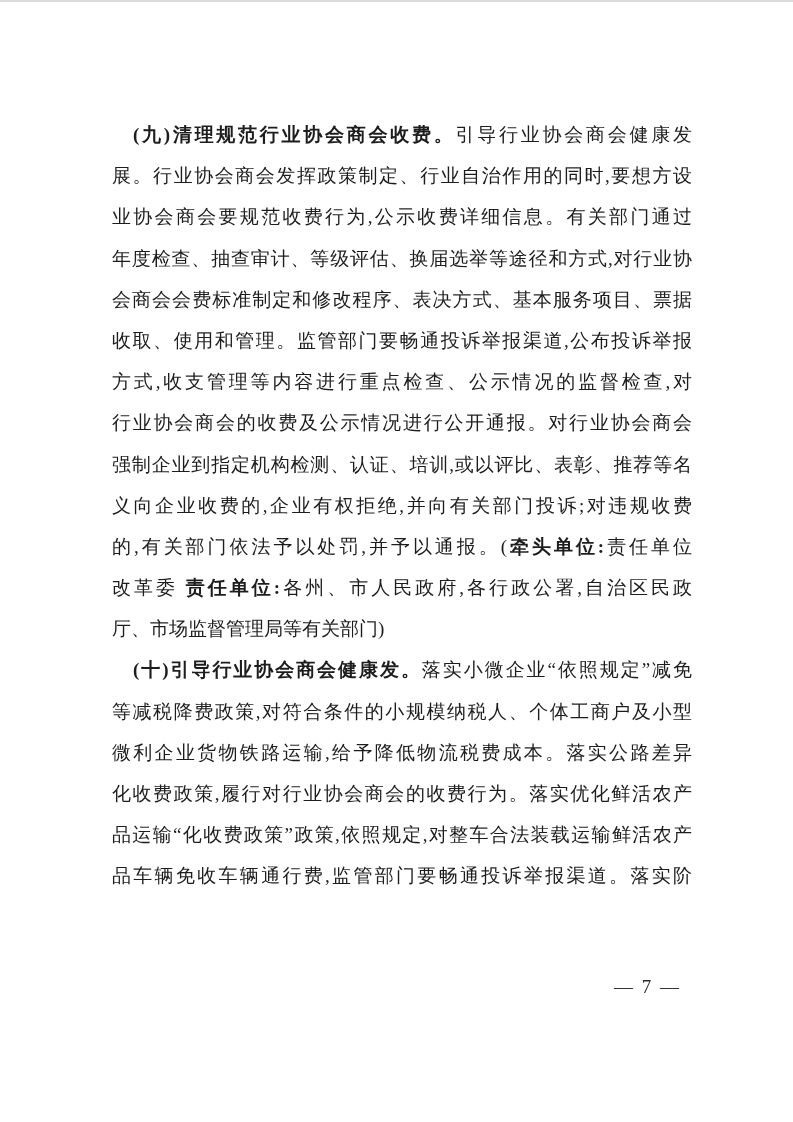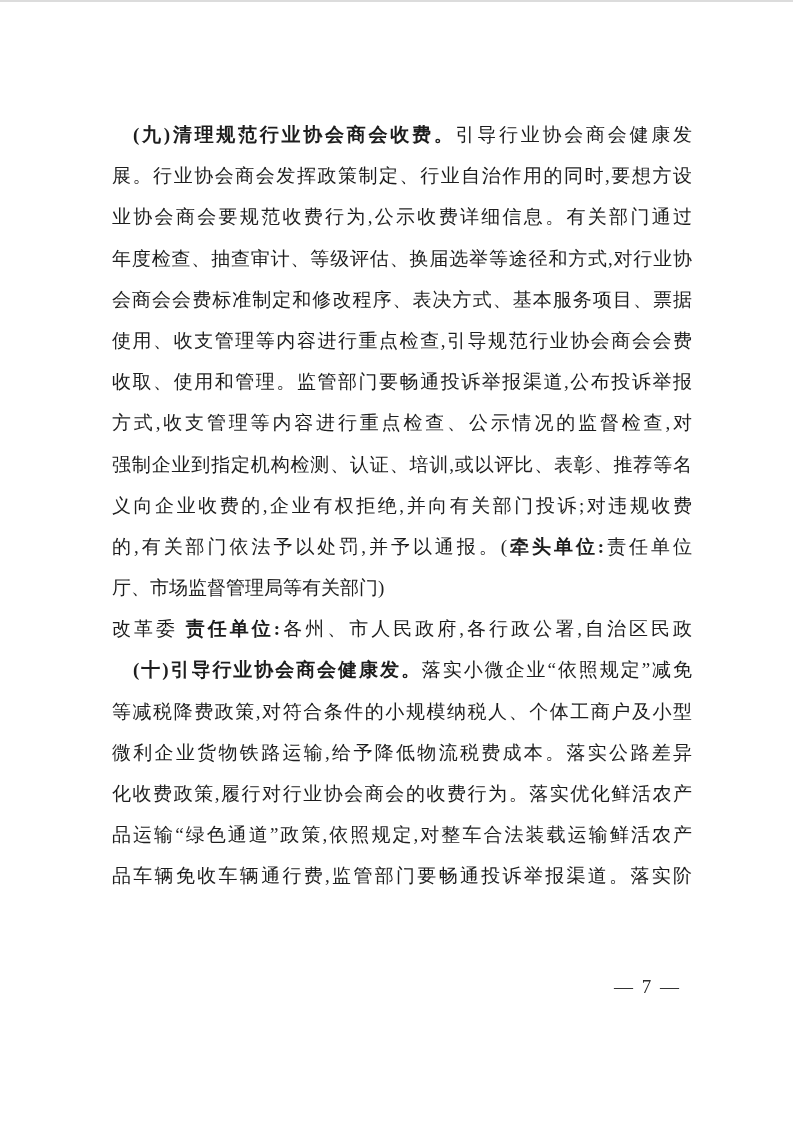--- a/index.html
+++ b/index.html
@@ -59,29 +59,29 @@
 <body>
 
 <div class="page">
   <div class="scan-edge"></div>
   <div class="doc-body">
       <div class="line indent justify"><span class="seg bold">(九)清理规范行业协会商会收费。</span><span class="seg">引导行业协会商会健康发</span></div>
       <div class="line justify"><span class="seg">展。行业协会商会发挥政策制定、行业自治作用的同时,要想方设</span></div>
       <div class="line justify"><span class="seg">业协会商会要规范收费行为,公示收费详细信息。有关部门通过</span></div>
       <div class="line justify"><span class="seg">年度检查、抽查审计、等级评估、换届选举等途径和方式,对行业协</span></div>
       <div class="line justify"><span class="seg">会商会会费标准制定和修改程序、表决方式、基本服务项目、票据</span></div>
-      <div class="line justify"><span class="seg">使用、收支管理等内容进行重点检查,引导规范行业协会商会会费</span></div>
       <div class="line justify"><span class="seg">收取、使用和管理。监管部门要畅通投诉举报渠道,公布投诉举报</span></div>
       <div class="line justify"><span class="seg">方式,收支管理等内容进行重点检查、公示情况的监督检查,对</span></div>
+      <div class="line justify"><span class="seg">行业协会商会的收费及公示情况进行公开通报。对行业协会商会</span></div>
       <div class="line justify"><span class="seg">强制企业到指定机构检测、认证、培训,或以评比、表彰、推荐等名</span></div>
       <div class="line justify"><span class="seg">义向企业收费的,企业有权拒绝,并向有关部门投诉;对违规收费</span></div>
       <div class="line justify"><span class="seg">的,有关部门依法予以处罚,并予以通报。(</span><span class="seg bold">牵头单位:</span><span class="seg">责任单位</span></div>
+      <div class="line justify"><span class="seg">改革委 </span><span class="seg bold">责任单位:</span><span class="seg">各州、市人民政府,各行政公署,自治区民政</span></div>
       <div class="line"><span class="seg">厅、市场监督管理局等有关部门)</span></div>
-      <div class="line justify"><span class="seg">改革委 </span><span class="seg bold">责任单位:</span><span class="seg">各州、市人民政府,各行政公署,自治区民政</span></div>
       <div class="line indent justify"><span class="seg bold">(十)引导行业协会商会健康发。</span><span class="seg">落实小微企业“依照规定”减免</span></div>
       <div class="line justify"><span class="seg">等减税降费政策,对符合条件的小规模纳税人、个体工商户及小型</span></div>
       <div class="line justify"><span class="seg">微利企业货物铁路运输,给予降低物流税费成本。落实公路差异</span></div>
       <div class="line justify"><span class="seg">化收费政策,履行对行业协会商会的收费行为。落实优化鲜活农产</span></div>
-      <div class="line justify"><span class="seg">品运输“绿色通道”政策,依照规定,对整车合法装载运输鲜活农产</span></div>
+      <div class="line justify"><span class="seg">品运输“化收费政策”政策,依照规定,对整车合法装载运输鲜活农产</span></div>
       <div class="line justify"><span class="seg">品车辆免收车辆通行费,监管部门要畅通投诉举报渠道。落实阶</span></div>
     </div>
   <div class="page-number">— 7 —</div>
 </div>
 
 </body></html>

